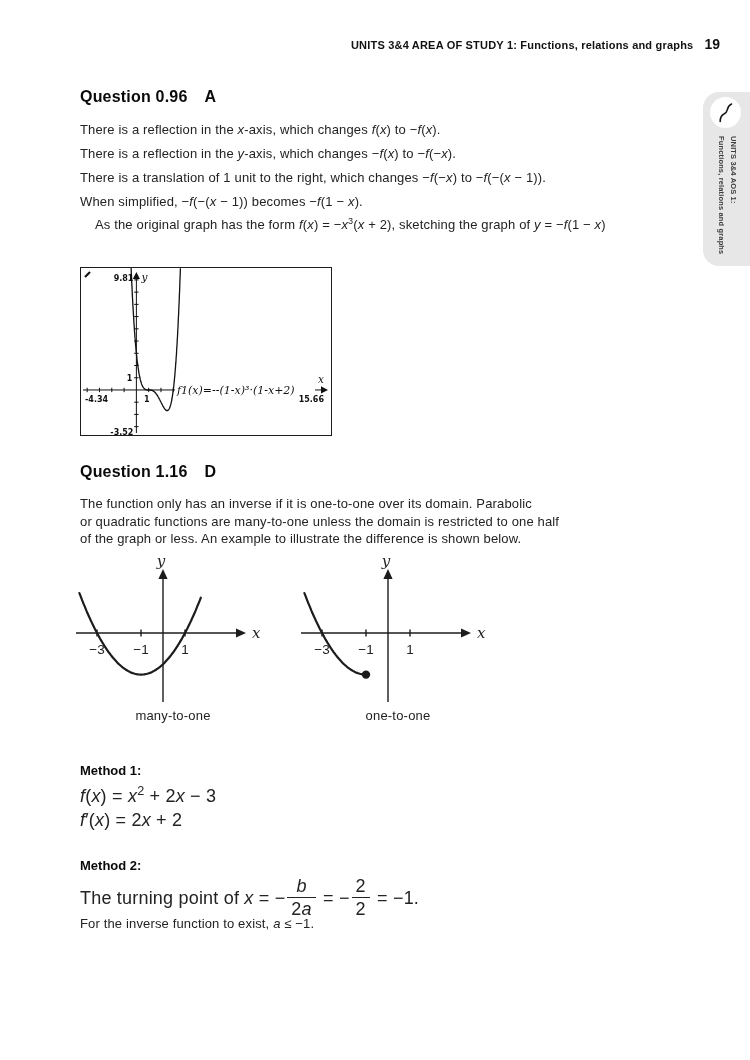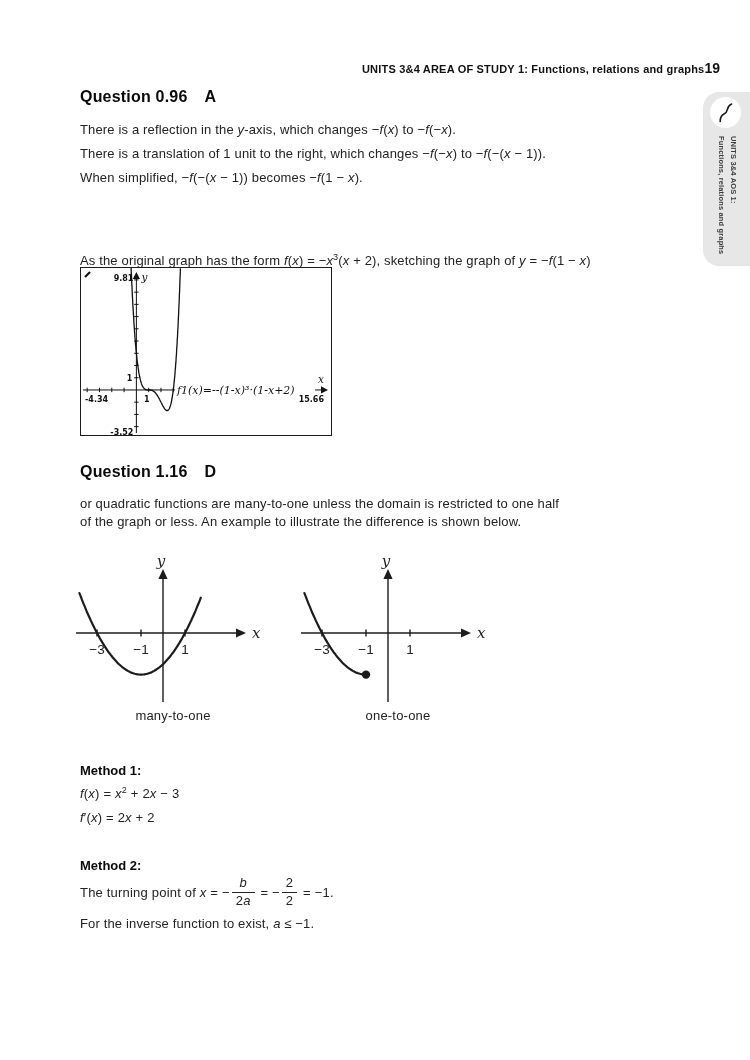--- a/index.html
+++ b/index.html
@@ -1,40 +1,40 @@
 <!DOCTYPE html>
 <html><head>
 <meta charset="utf-8">
 <style>
   html,body{margin:0;padding:0;background:#fff;}
   .page{position:relative;width:750px;height:1060px;background:#ffffff;overflow:hidden;
         font-family:"Liberation Sans",sans-serif;color:#232323;}
   .abs{position:absolute;}
   
-  .header{top:60px;left:80px;right:30px;display:flex;justify-content:flex-end;align-items:baseline;}
+  .header{top:36px;left:80px;right:30px;display:flex;justify-content:flex-end;align-items:baseline;gap:11px;}
   .header .htitle{font-size:11px;font-weight:800;letter-spacing:.2px;color:#111;}
   .header .hpage{font-size:14px;font-weight:800;color:#111;}
   
   .tab{top:92px;left:703px;width:47px;height:174px;background:#e7e7e7;border-radius:16px 0 0 16px;}
   .tab-circle{position:absolute;top:5px;left:7px;width:31px;height:31px;background:#fff;border-radius:50%;}
   .tab-text{position:absolute;top:44px;left:50%;transform:translateX(-50%);
             writing-mode:vertical-rl;font-size:7.5px;font-weight:700;color:#3b3b3b;
             letter-spacing:.15px;line-height:1.6;white-space:nowrap;}
   
   h2.q{margin:0;font-size:16px;font-weight:800;color:#0a0a0a;letter-spacing:.2px;}
   h2.q .ans{margin-left:17px;}
   .body-line{font-size:13px;letter-spacing:.15px;}
   .lh24{line-height:24px;}
   .lh19{line-height:19px;}
   .lh176{line-height:17.6px;}
   .it{font-style:italic;}
   .bd{font-weight:800;}
   sup{font-size:.7em;vertical-align:super;line-height:0;}
   .mlabel{font-size:13px;font-weight:800;color:#0a0a0a;}
-  .math{font-size:13px;letter-spacing:.2px;}
+  .math{font-size:18px;letter-spacing:.2px;}
   .frac{display:inline-block;text-align:center;vertical-align:middle;margin:0 2px;line-height:1.12;position:relative;top:-2px;}
   .frac .num{display:block;border-bottom:1.3px solid #232323;padding:0 4px 1px;}
   .frac .den{display:block;padding:1px 4px 0;}
   .caption{font-size:13px;letter-spacing:.2px;text-align:center;width:210px;}
   svg{display:block;}
   .cas-svg{border:1.4px solid #1c1c1c;}
 </style>
 </head>
 <body>
 
@@ -55,26 +55,27 @@
       <div>UNITS 3&amp;4 AOS 1:</div>
       <div>Functions, relations and graphs</div>
     </div>
   </div>
 
   <h2 class="abs q" style="top:88px;left:80px;">
     <span>Question 0.96</span><span class="ans">A</span>
   </h2>
 
   <div class="abs" style="top:118px;left:80px;width:585px;">
+    <div class="body-line lh24">There is a reflection in the <span class="it">x</span>-axis, which changes <span class="it">f</span>(<span class="it">x</span>) to −<span class="it">f</span>(<span class="it">x</span>).</div>
     <div class="body-line lh24">There is a reflection in the <span class="it">y</span>-axis, which changes −<span class="it">f</span>(<span class="it">x</span>) to −<span class="it">f</span>(−<span class="it">x</span>).</div>
     <div class="body-line lh24">There is a translation of 1 unit to the right, which changes −<span class="it">f</span>(−<span class="it">x</span>) to −<span class="it">f</span>(−(<span class="it">x</span> − 1)).</div>
     <div class="body-line lh24">When simplified, −<span class="it">f</span>(−(<span class="it">x</span> − 1)) becomes −<span class="it">f</span>(1 − <span class="it">x</span>).</div>
   </div>
 
-  <div class="abs" style="top:215px;left:80px;width:585px;margin-top:36px;">
+  <div class="abs" style="top:215px;left:95px;width:585px;">
     <div class="body-line lh19">As the original graph has the form <span class="it">f</span>(<span class="it">x</span>) = −<span class="it">x</span><sup>3</sup>(<span class="it">x</span> + 2), sketching the graph of <span class="it">y</span> = −<span class="it">f</span>(1 − <span class="it">x</span>)</div>
   </div>
 
   <svg class="abs cas-svg" style="top:267px;left:80px;" width="250" height="167">
       <path d="M4 9 L9 4" stroke="#111" stroke-width="2.2"></path>
       <line x1="2" y1="121.95723930982747" x2="242" y2="121.95723930982747" stroke="#111" stroke-width="1"></line>
       <polygon points="247,121.95723930982747 240,118.35723930982748 240,125.55723930982747" fill="#111"></polygon>
       <line x1="55.382" y1="165" x2="55.382" y2="8" stroke="#111" stroke-width="1"></line>
       <polygon points="55.382,4 51.782,11 58.982,11" fill="#111"></polygon>
       <line x1="6.181999999999999" y1="119.75723930982747" x2="6.181999999999999" y2="124.15723930982747" stroke="#111" stroke-width="1"></line>
@@ -118,20 +119,21 @@
       <text x="65.682" y="133.95723930982746" text-anchor="middle" font-size="8" font-family="&quot;DejaVu Sans&quot;,sans-serif" font-weight="700" fill="#111">1</text>
       <text x="60.382" y="13" font-family="&quot;DejaVu Serif&quot;,serif" font-style="italic" font-size="10.5" fill="#111">y</text>
       <text x="243" y="114.95723930982747" text-anchor="end" font-family="&quot;DejaVu Serif&quot;,serif" font-style="italic" font-size="10.5" fill="#111">x</text>
     </svg>
 
   <h2 class="abs q" style="top:463px;left:80px;">
     <span>Question 1.16</span><span class="ans">D</span>
   </h2>
 
   <div class="abs" style="top:495px;left:80px;width:585px;">
+    <div class="body-line lh176">The function only has an inverse if it is one-to-one over its domain. Parabolic</div>
     <div class="body-line lh176">or quadratic functions are many-to-one unless the domain is restricted to one half</div>
     <div class="body-line lh176">of the graph or less. An example to illustrate the difference is shown below.</div>
   </div>
 
   <svg class="abs" style="top:556px;left:68px;" width="210" height="150">
       <line x1="8" y1="77" x2="170" y2="77" stroke="#1c1c1c" stroke-width="1.4"></line>
       <polygon points="178,77 168,72.4 168,81.6" fill="#1c1c1c"></polygon>
       <line x1="95" y1="146" x2="95" y2="21" stroke="#1c1c1c" stroke-width="1.4"></line>
       <polygon points="95,13 90.4,23 99.6,23" fill="#1c1c1c"></polygon>
       <line x1="29" y1="73.5" x2="29" y2="80.5" stroke="#1c1c1c" stroke-width="1.4"></line>

